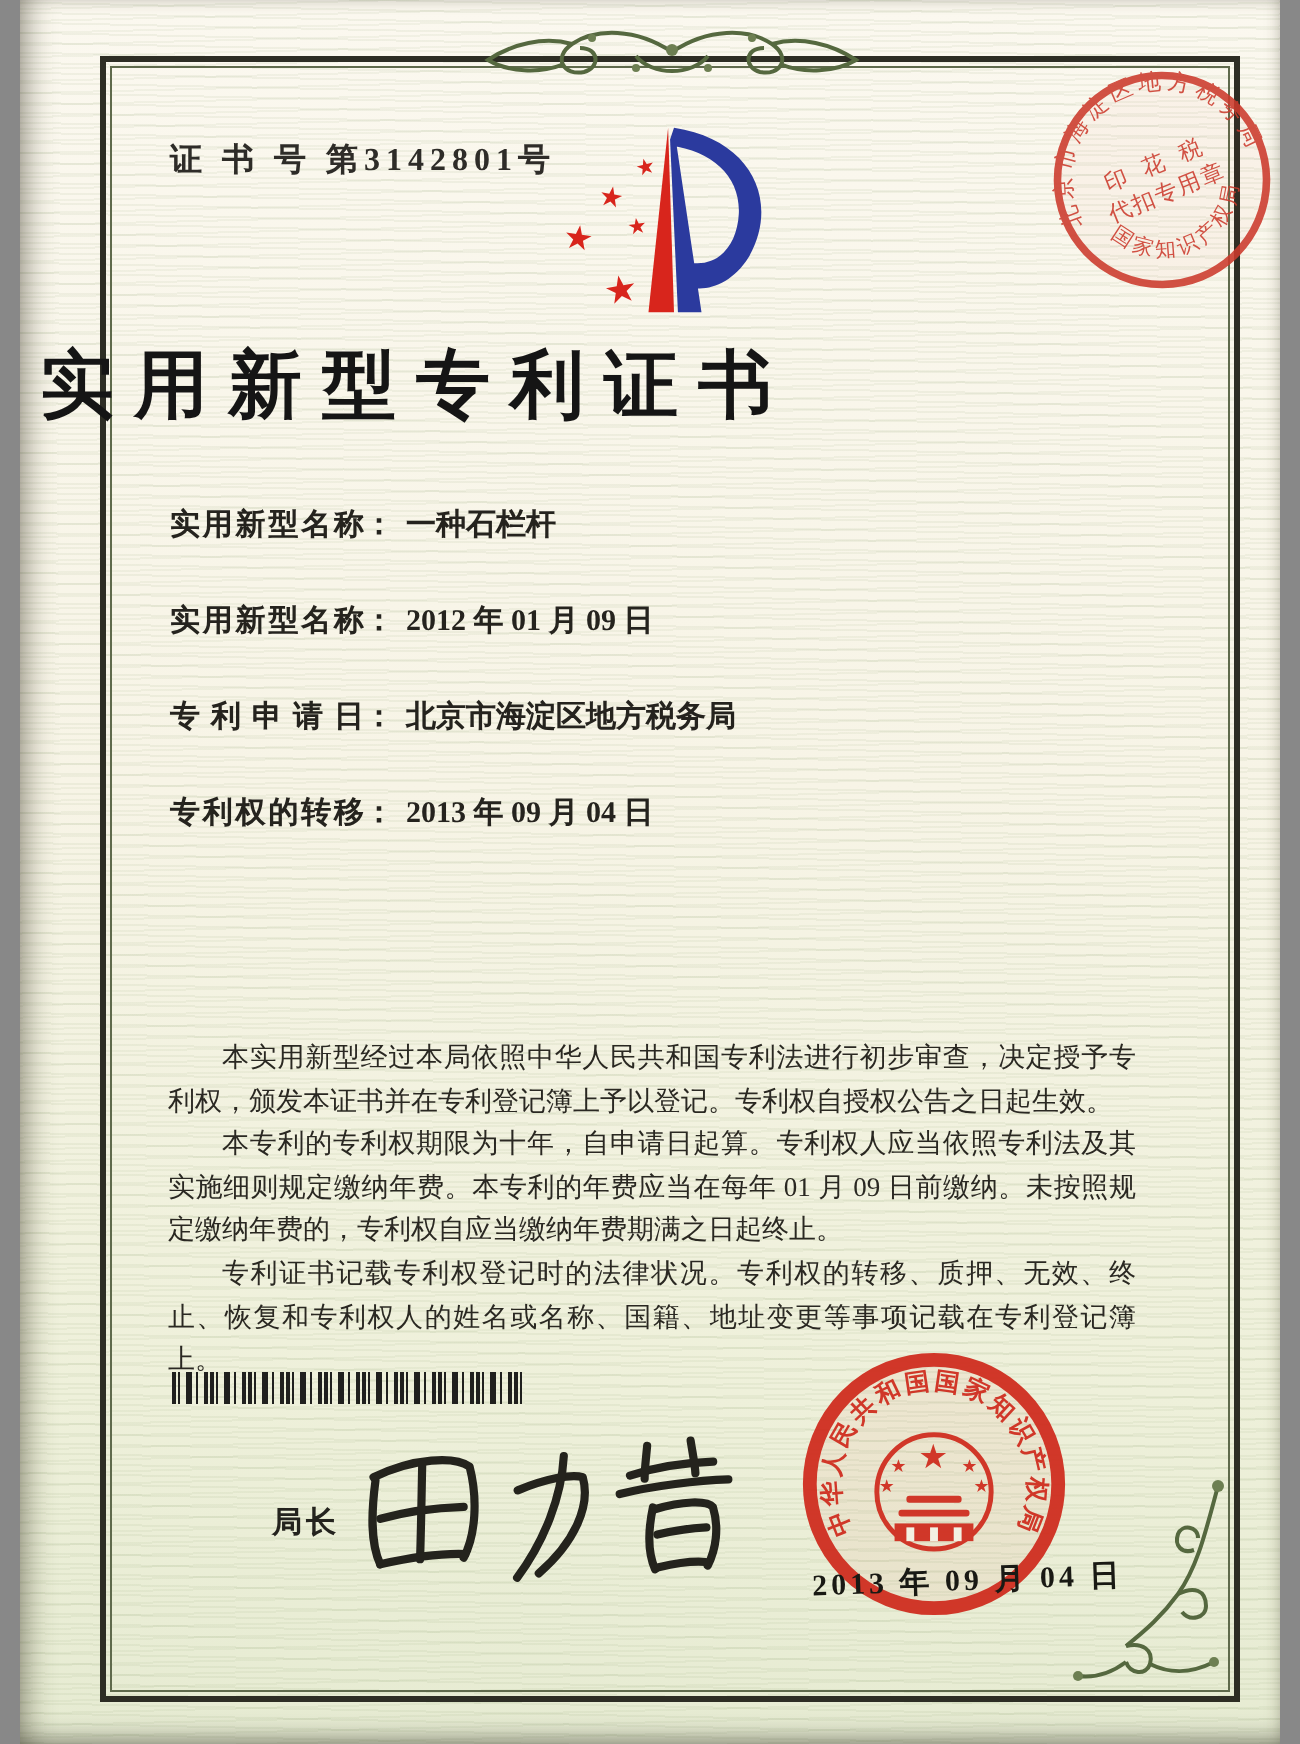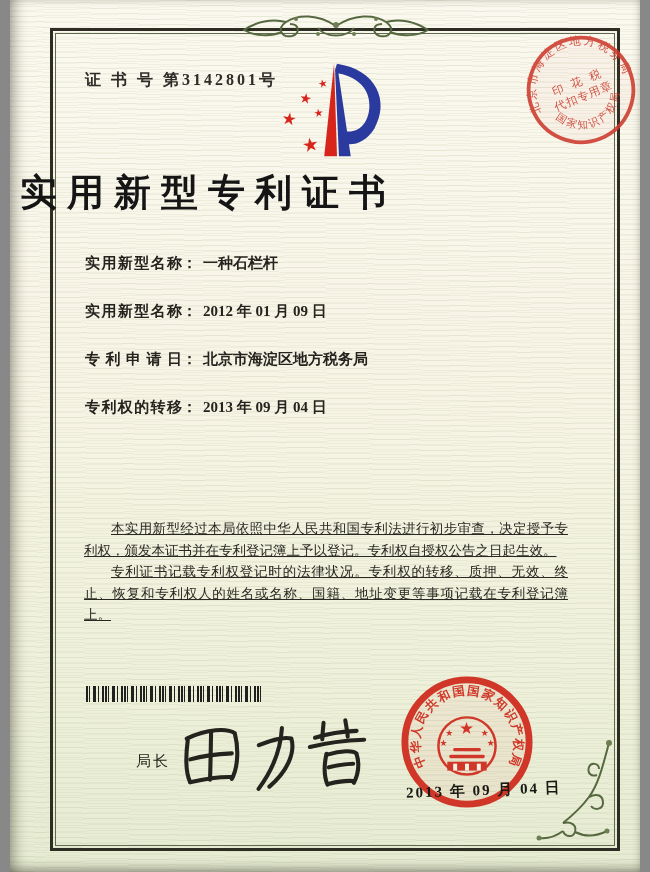--- a/index.html
+++ b/index.html
@@ -46,33 +46,33 @@
   }
   .fields{position:absolute;left:75px;top:252px;right:86px;}
   .field-row{margin-bottom:26px;font-size:15px;font-weight:600;color:#25231e;line-height:22px;}
   .field-label{display:inline-block;width:97px;text-align:justify;text-align-last:justify;vertical-align:top;}
   .field-colon{margin-right:6px;}
   .body-text{
     position:absolute;left:74px;right:72px;top:518px;
     font-size:13.5px;line-height:21.6px;color:#2a2822;font-weight:500;
     text-align:justify;
   }
-  .body-text p{margin:0;text-indent:2em;text-decoration:underline;}
+  .body-text p{margin:0;text-indent:2em;}
   .barcode{
     position:absolute;left:76px;top:686px;width:178px;height:16px;
     background:repeating-linear-gradient(90deg,
       #20201e 0 2px, rgba(0,0,0,0) 2px 3px,
       #20201e 3px 4px, rgba(0,0,0,0) 4px 7px,
       #20201e 7px 10px, rgba(0,0,0,0) 10px 12px,
       #20201e 12px 13px, rgba(0,0,0,0) 13px 16px,
       #20201e 16px 18px, rgba(0,0,0,0) 18px 19px);
   }
   .sig-title{
     position:absolute;left:126px;top:752px;
-    font-size:15px;color:#24231e;font-weight:400;letter-spacing:2px;
+    font-size:15px;color:#24231e;font-weight:700;letter-spacing:2px;
   }
   .sig-svg{position:absolute;left:162px;top:712px;width:200px;height:90px;transform:rotate(-2deg);}
   .seal{position:absolute;left:388px;top:673px;width:138px;height:138px;opacity:.93;}
   .seal-date{
     position:absolute;left:396px;top:781px;
     font-size:15px;font-weight:bold;color:#191914;letter-spacing:2px;
     transform:rotate(-2deg);
   }
   .footer{
     position:absolute;left:0;right:0;top:829px;
@@ -165,20 +165,21 @@
     <div class="field-row">
       <span class="field-label">专利申请日</span><span class="field-colon">：</span><span>北京市海淀区地方税务局</span>
     </div>
     <div class="field-row">
       <span class="field-label">专利权的转移</span><span class="field-colon">：</span><span>2013 年 09 月 04 日</span>
     </div>
   </div>
 
   <div class="body-text">
     <p>本实用新型经过本局依照中华人民共和国专利法进行初步审查，决定授予专利权，颁发本证书并在专利登记簿上予以登记。专利权自授权公告之日起生效。</p>
+    <p>本专利的专利权期限为十年，自申请日起算。专利权人应当依照专利法及其实施细则规定缴纳年费。本专利的年费应当在每年 01 月 09 日前缴纳。未按照规定缴纳年费的，专利权自应当缴纳年费期满之日起终止。</p>
     <p>专利证书记载专利权登记时的法律状况。专利权的转移、质押、无效、终止、恢复和专利权人的姓名或名称、国籍、地址变更等事项记载在专利登记簿上。</p>
   </div>
 
   <div class="barcode"></div>
 
   <div class="sig-title">局长</div>
   <svg class="sig-svg" viewBox="0 0 220 95" role="img" aria-label="田力普">
     <g stroke="#24231d" stroke-width="4.5" fill="none" stroke-linecap="round" stroke-linejoin="round">
       <path d="M18,26 C15,44 14,60 19,72"></path>
       <path d="M17,24 C40,14 62,14 70,20 C74,38 72,58 65,70"></path>

